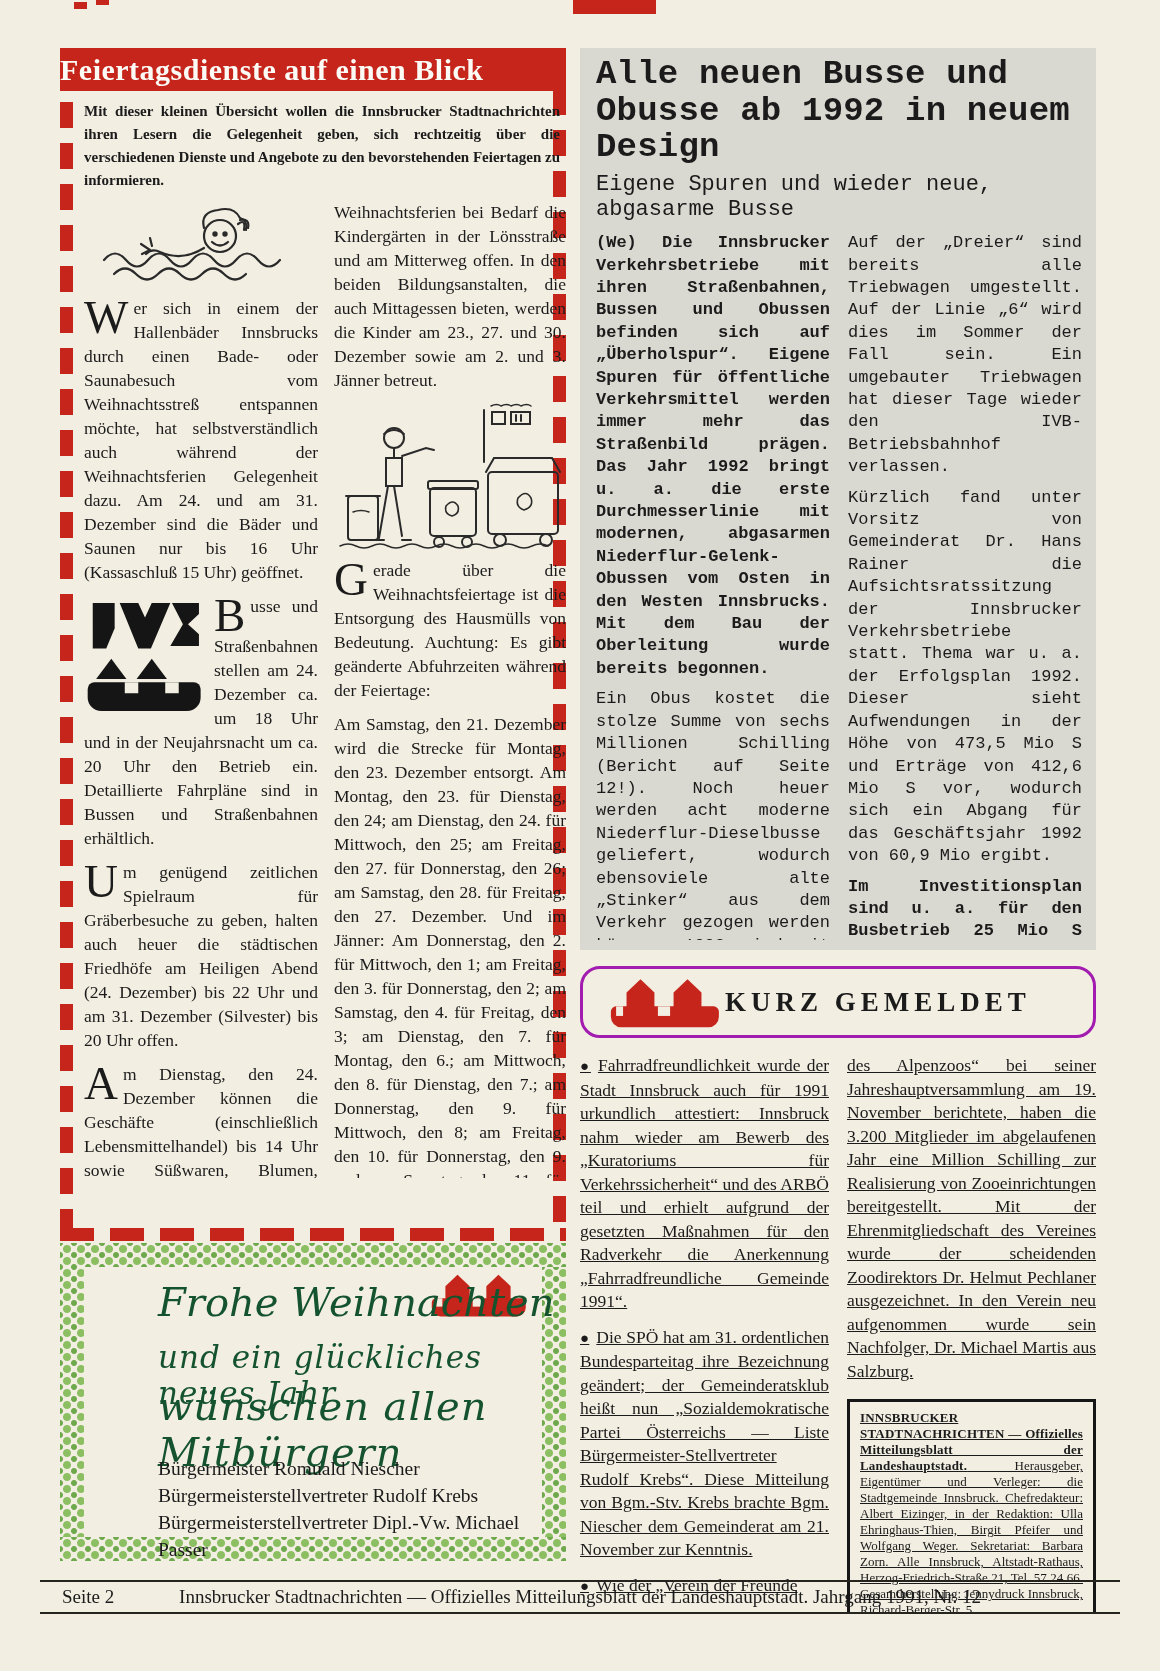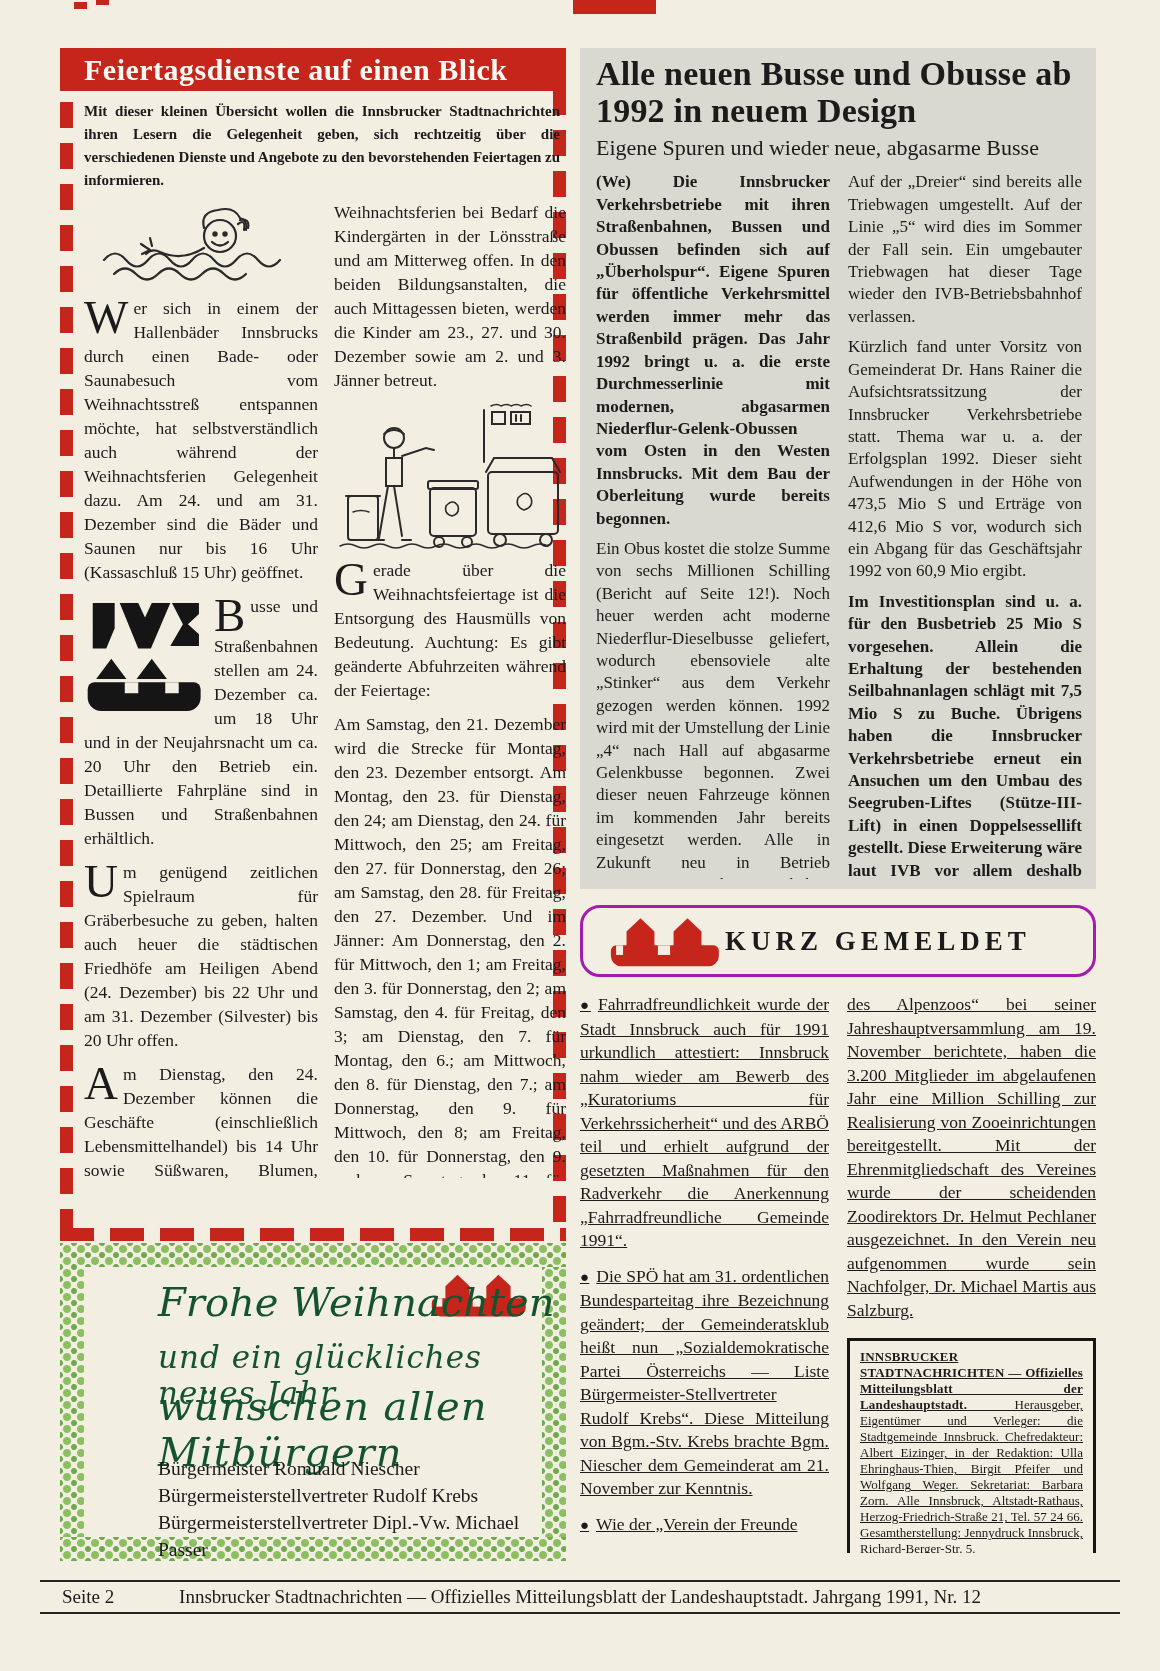--- a/index.html
+++ b/index.html
@@ -12,33 +12,33 @@
     font-family:"Liberation Serif","DejaVu Serif",serif;
   }
   .abs{position:absolute;}
   
   .dashv{width:13px;background:repeating-linear-gradient(to bottom,var(--red) 0 26px,transparent 26px 41px);}
   .dashh{height:13px;background:repeating-linear-gradient(to right,var(--red) 0 34px,transparent 34px 50px);}
   .redbar{background:var(--red);}
   
   .left-col{position:absolute;left:60px;top:48px;width:506px;display:flex;flex-direction:column;}
   .banner{background:var(--red);color:#fdfbf6;font-weight:bold;font-size:30px;line-height:43px;height:43px;
-          padding-left:24px;letter-spacing:.5px;white-space:nowrap;}
+          padding-left:0;letter-spacing:.5px;white-space:nowrap;}
   .intro{font-weight:bold;font-size:15px;line-height:23px;margin:9px 6px 6px 24px;text-align:justify;}
   .twocol{display:flex;gap:16px;margin-left:24px;margin-top:2px;height:978px;overflow:hidden;}
   .colA{width:234px;}
   .colB{width:232px;}
   .body-text p{margin:0 0 10px 0;font-size:17.5px;line-height:24px;text-align:justify;}
   .dropcap{float:left;font-size:47px;line-height:38px;padding:2px 5px 0 0;}
   .ivb-logo-wrap{float:left;width:122px;height:118px;margin:4px 8px 2px 0;}
   .illu{display:block;margin:2px auto 8px auto;}
   .schedule{margin-bottom:0 !important;}
   
   .right-col{position:absolute;left:580px;top:48px;width:516px;display:flex;flex-direction:column;}
-  .gray-article{background:var(--graybg);padding:8px 14px 10px 16px;}
+  .gray-article{background:var(--graybg);padding:8px 14px 10px 16px;font-family:Liberation Mono, monospace;}
   .gray-article h1{margin:0;font-size:34px;line-height:1.08;font-weight:bold;letter-spacing:.2px;}
   .subtitle{font-size:22px;margin:6px 0 10px 0;}
   .r-cols{display:flex;gap:18px;height:708px;overflow:hidden;}
   .r-col{width:calc(50% - 9px);}
   .r-col p{margin:0 0 8px 0;font-size:17px;line-height:22.4px;text-align:justify;}
   .bold{font-weight:bold;}
   
   .kurz-box{margin-top:16px;border:3px solid #a21caf;border-radius:20px;height:66px;display:flex;align-items:center;background:var(--bg);}
   .kurz-title{flex:1;text-align:center;font-weight:bold;font-size:27px;letter-spacing:5px;padding-right:60px;}
   .kurz-cols{display:flex;gap:18px;margin-top:16px;height:560px;overflow:hidden;}
@@ -160,21 +160,21 @@
   <div class="gray-article">
     <h1>Alle neuen Busse und Obusse ab 1992 in neuem Design</h1>
     <div class="subtitle">Eigene Spuren und wieder neue, abgasarme Busse</div>
     <div class="r-cols">
       <div class="r-col">
         <p class="bold">(We) Die Innsbrucker Verkehrsbetriebe mit ihren Straßenbahnen, Bussen und Obussen befinden sich auf „Überholspur“. Eigene Spuren für öffentliche Verkehrsmittel werden immer mehr das Straßenbild prägen. Das Jahr 1992 bringt u. a. die erste Durchmesserlinie mit modernen, abgasarmen Niederflur-Gelenk-Obussen vom Osten in den Westen Innsbrucks. Mit dem Bau der Oberleitung wurde bereits begonnen.</p>
         <p>Ein Obus kostet die stolze Summe von sechs Millionen Schilling (Bericht auf Seite 12!). Noch heuer werden acht moderne Niederflur-Dieselbusse geliefert, wodurch ebensoviele alte „Stinker“ aus dem Verkehr gezogen werden können. 1992 wird mit der Umstellung der Linie „4“ nach Hall auf abgasarme Gelenkbusse begonnen. Zwei dieser neuen Fahrzeuge können im kommenden Jahr bereits eingesetzt werden. Alle in Zukunft neu in Betrieb genommenen Fahrzeuge haben bereits das neue Aussehen, weiß mit rot-grau-schwarzen Streifen.</p>
 
       </div>
       <div class="r-col">
-        <p>Auf der „Dreier“ sind bereits alle Triebwagen umgestellt. Auf der Linie „5“ wird dies im Sommer der Fall sein. Ein umgebauter Triebwagen hat dieser Tage wieder den IVB-Betriebsbahnhof verlassen.</p>
+        <p>Auf der „Dreier“ sind bereits alle Triebwagen umgestellt. Auf der Linie „6“ wird dies im Sommer der Fall sein. Ein umgebauter Triebwagen hat dieser Tage wieder den IVB-Betriebsbahnhof verlassen.</p>
         <p>Kürzlich fand unter Vorsitz von Gemeinderat Dr. Hans Rainer die Aufsichtsratssitzung der Innsbrucker Verkehrsbetriebe statt. Thema war u. a. der Erfolgsplan 1992. Dieser sieht Aufwendungen in der Höhe von 473,5 Mio S und Erträge von 412,6 Mio S vor, wodurch sich ein Abgang für das Geschäftsjahr 1992 von 60,9 Mio ergibt.</p>
         <p class="bold">Im Investitionsplan sind u. a. für den Busbetrieb 25 Mio S vorgesehen. Allein die Erhaltung der bestehenden Seilbahnanlagen schlägt mit 7,5 Mio S zu Buche. Übrigens haben die Innsbrucker Verkehrsbetriebe erneut ein Ansuchen um den Umbau des Seegruben-Liftes (Stütze-III-Lift) in einen Doppelsessellift gestellt. Diese Erweiterung wäre laut IVB vor allem deshalb sinnvoll, weil im Liftbereich bereits sehr viel in Lawinenschutzmaßnahmen investiert wurde und die Seegrube nach wie vor vor allem für die Innsbrucker eine beliebte Abfahrt ist.</p>
       </div>
     </div>
   </div>
 
   <div class="kurz-box">
     <svg width="118" height="54" viewBox="0 0 130 62" style="margin-left:22px;">
       <g fill="#c5251b">
         <path d="M8,36 h114 a6,6 0 0 1 6,6 v6 a12,12 0 0 1 -12,12 H16 a12,12 0 0 1 -12,-12 v-6 a6,6 0 0 1 6,-6 z"></path>

